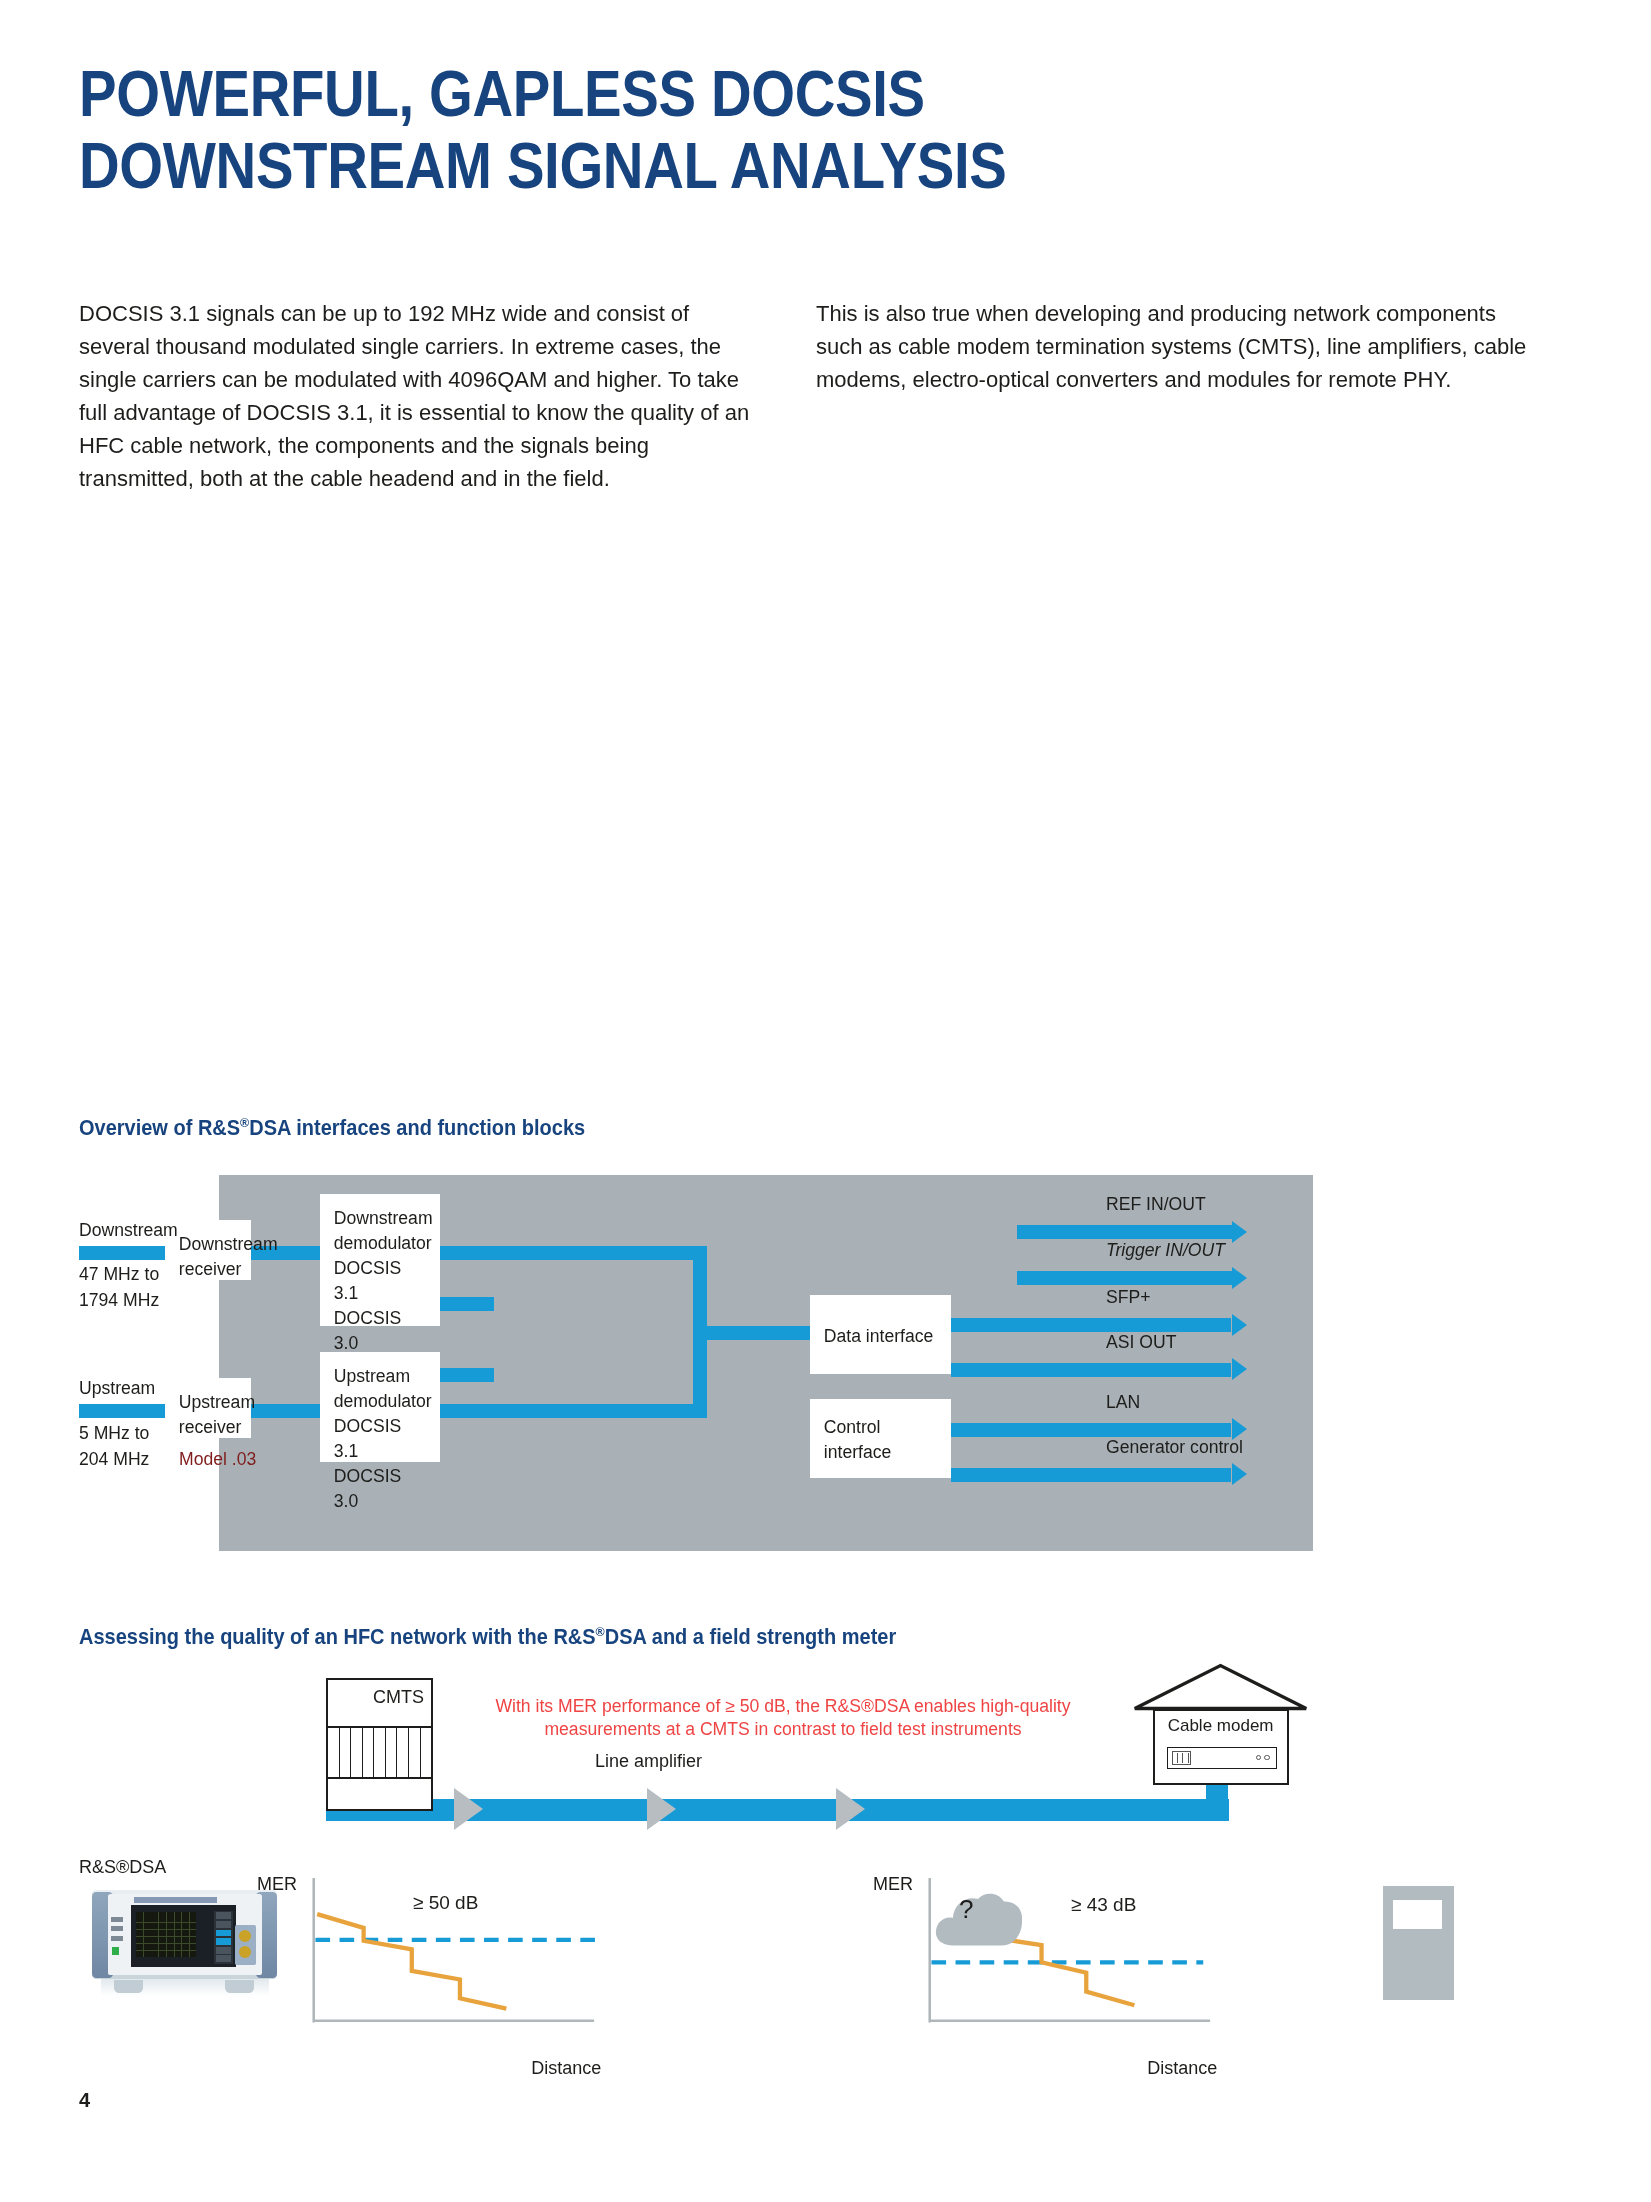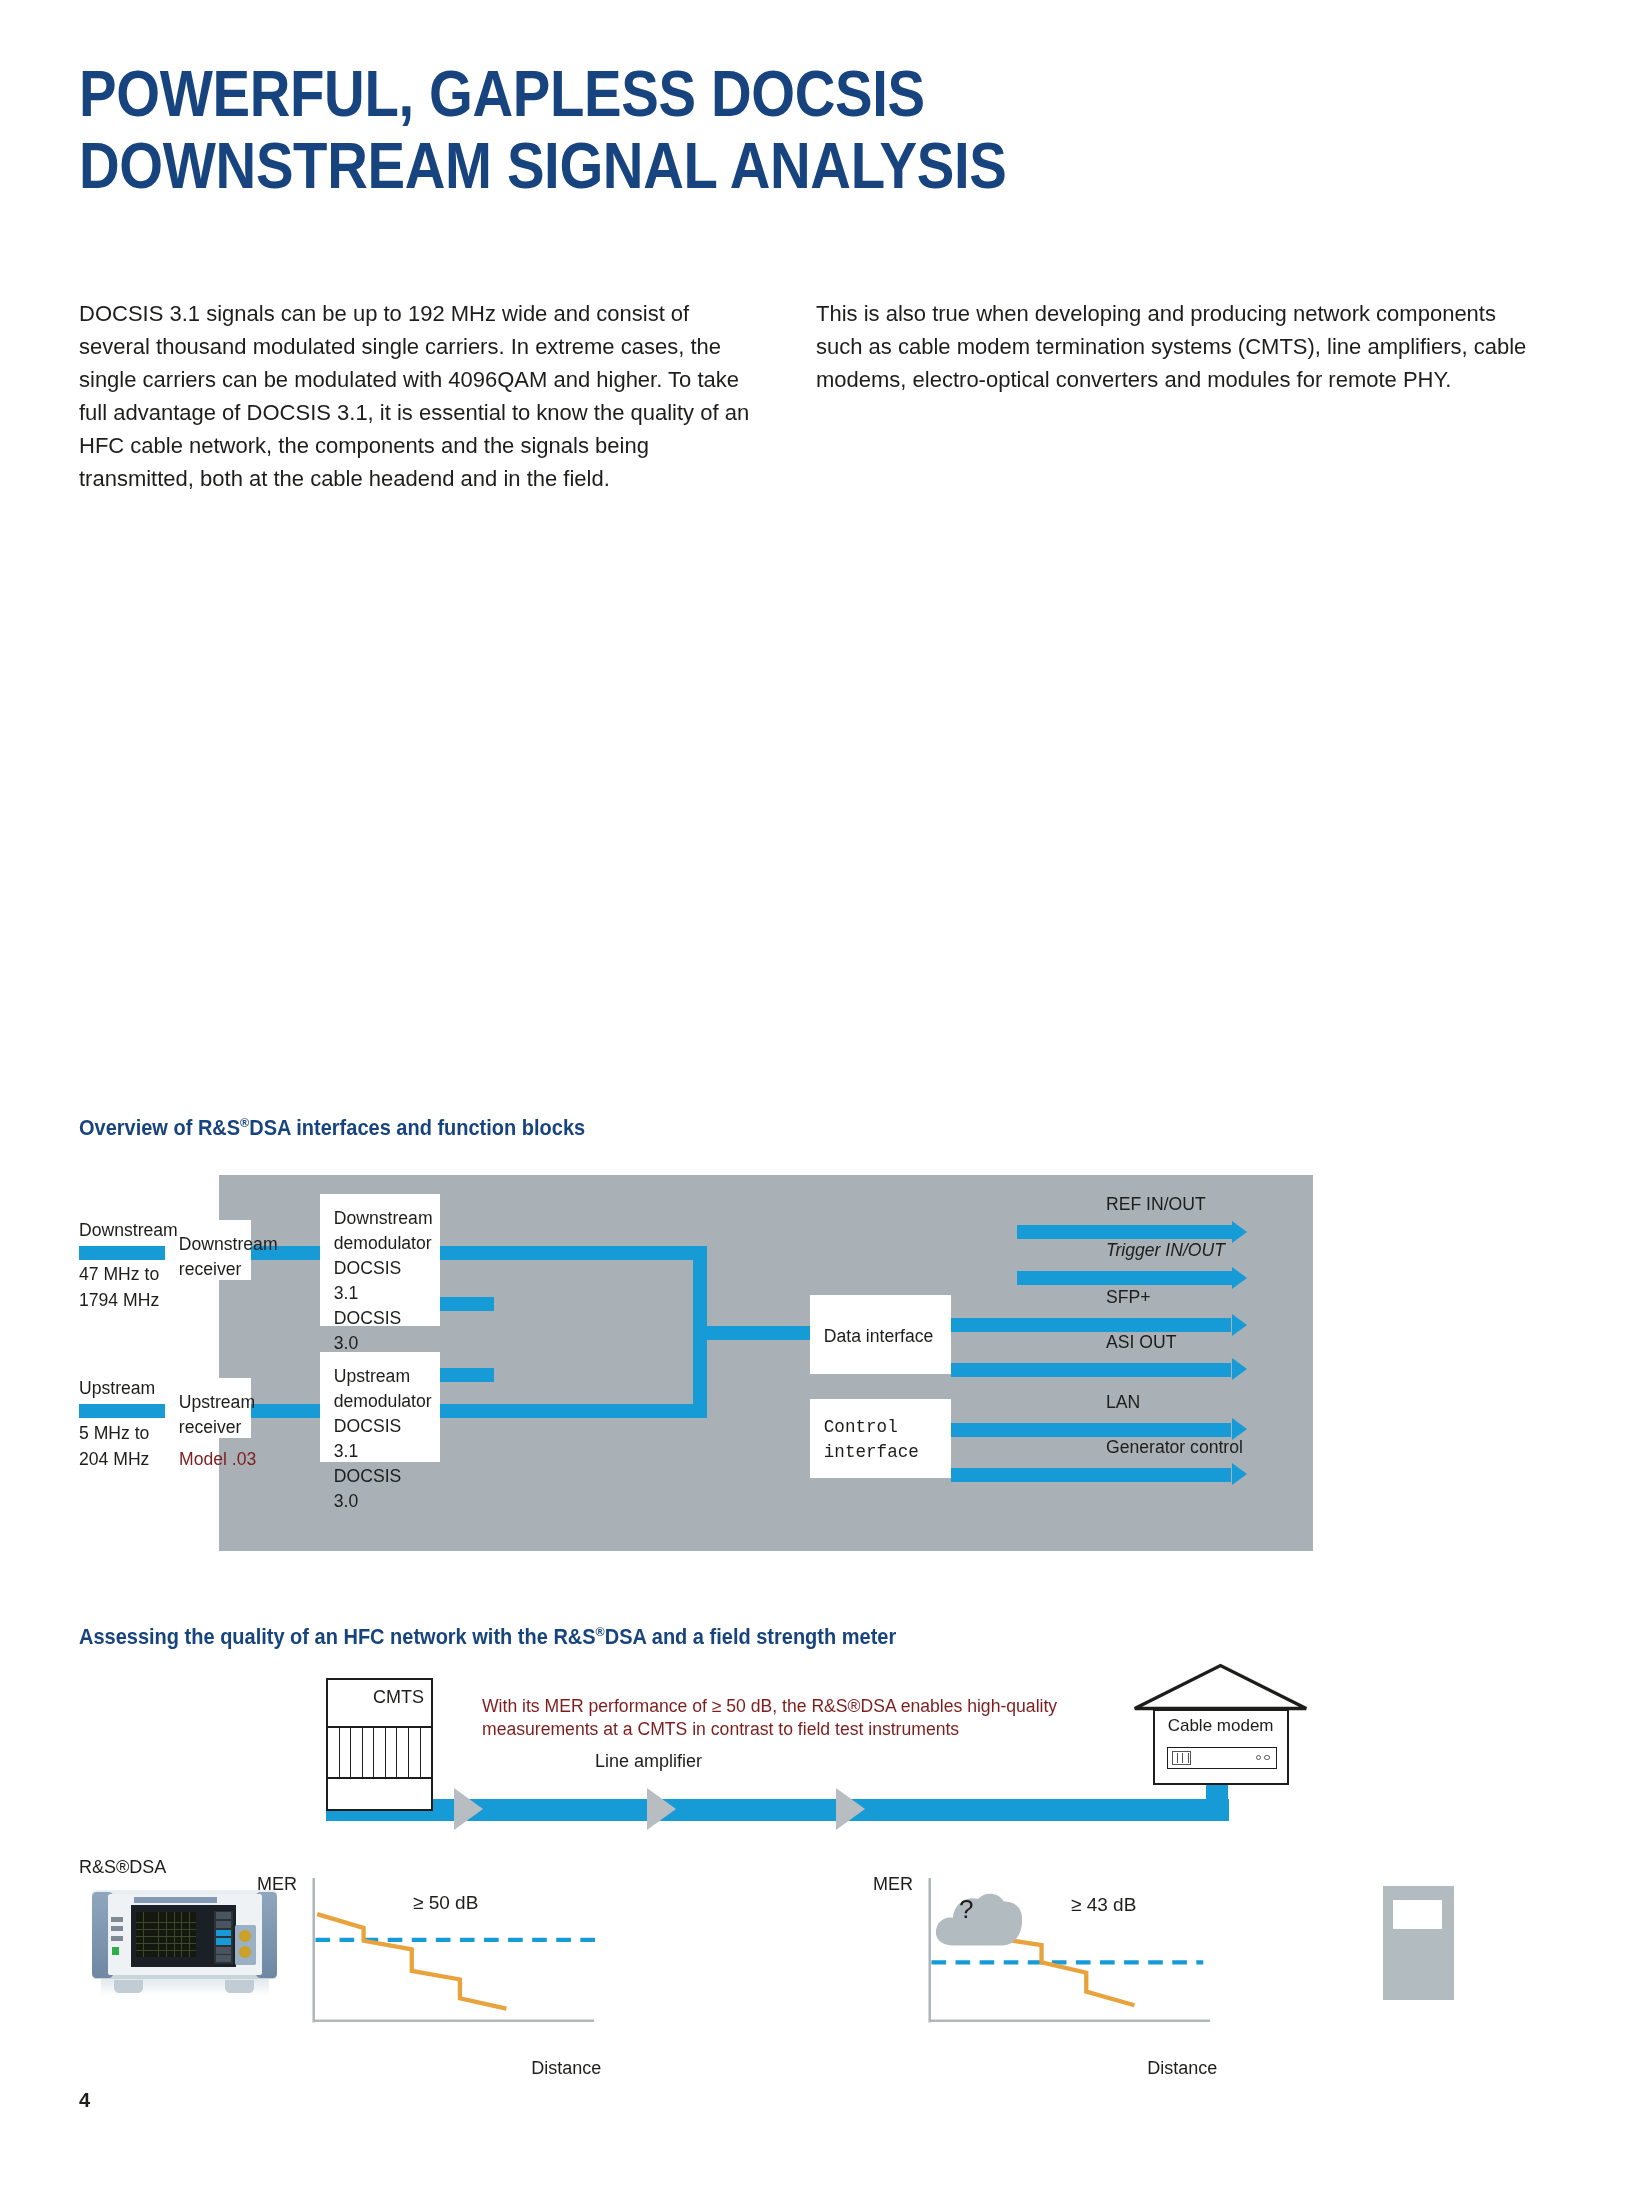--- a/index.html
+++ b/index.html
@@ -169,22 +169,23 @@
     border-bottom: 21.5px solid transparent;
     border-left: 29px solid #b7bdc1;
     z-index: 3;
   }
   #amp-label {
     position: absolute; left: 516px; top: 90px;
     font-size: 18px; color: #1d1d1b; white-space: nowrap;
   }
   #mer-note {
     position: absolute; left: 403px; top: 34px;
-    font-size: 17.6px; line-height: 1.32; color: #7f1d1d;
+    font-size: 17.6px; line-height: 1.32; color: #ef4444;
     width: 602px;
+    text-align: center;
   }
 
   
   #house {
     position: absolute;
     left: 1053px; top: 1.7px;
     width: 177px; height: 138px;
     z-index: 4;
   }
   #house-roof {
@@ -402,21 +403,21 @@
   <div class="bd-box" style="left:241px; top:177px; width:120px; height:110px;">
     <div>Upstream</div>
     <div>demodulator</div>
     <div>DOCSIS 3.1</div>
     <div>DOCSIS 3.0</div>
   </div>
 
 
   <div class="bd-box" style="left:731px; top:120px; width:141px; height:79px; display:flex; align-items:center;">Data interface</div>
 
-  <div class="bd-box" style="left:731px; top:224px; width:141px; height:79px; display:flex; align-items:center;font-family:Liberation Mono, monospace;">Control interface</div>
+  <div class="bd-box" style="left:731px; top:224px; width:141px; height:79px; display:flex; align-items:center;">Control interface</div>
 
   <div class="bd-bar" style="left:938px; top:50px; width:215px; height:13.8px;"></div>
   <div class="bd-arrow" style="left:1153px; top:46px;"></div>
   <div class="bd-io-label" style="left:1027px; top:19px;">REF IN/OUT</div>
 
   <div class="bd-bar" style="left:938px; top:96px; width:215px; height:13.8px;"></div>
   <div class="bd-arrow" style="left:1153px; top:92px;"></div>
   <div class="bd-io-label" style="left:1027px; top:65px;font-style:italic;">Trigger IN/OUT</div>
 
   <div class="bd-bar" style="left:872px; top:143px; width:280px; height:13.8px;"></div>

